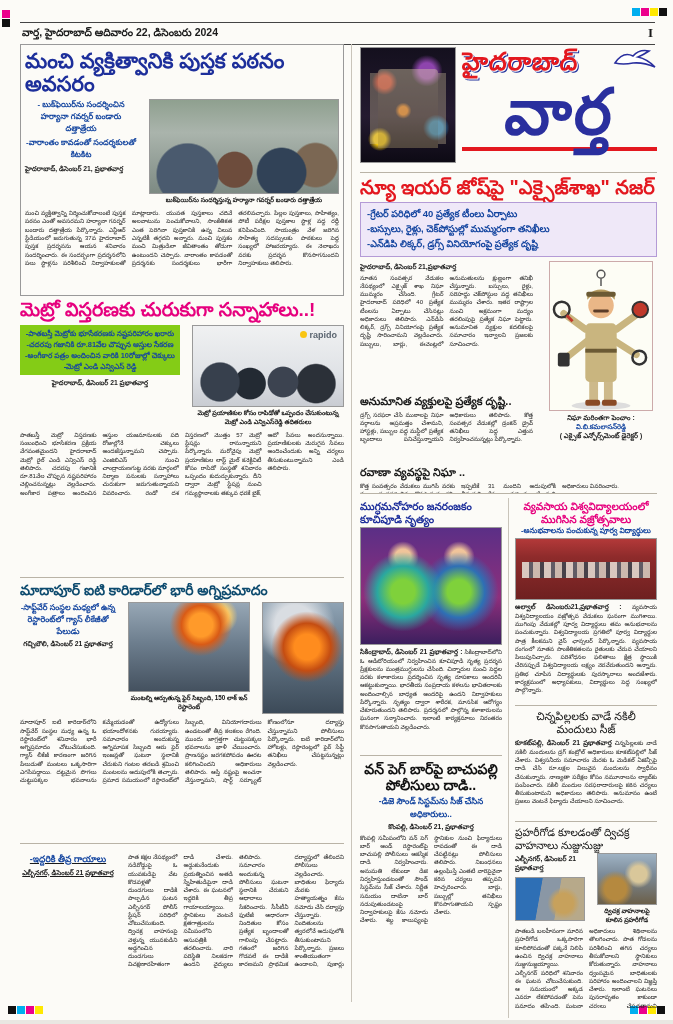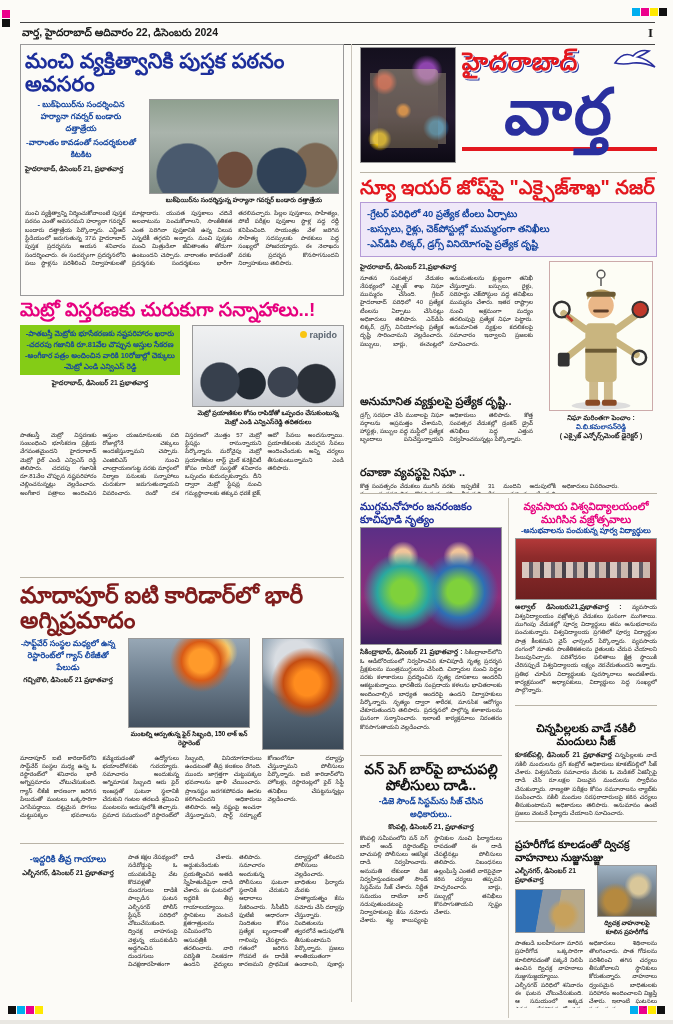--- a/index.html
+++ b/index.html
@@ -28,25 +28,25 @@
   
   .content { position:absolute; top:44px; left:20px; right:16px; bottom:18px; display:flex; gap:8px; }
   .col-left  { width:332px; border-right:1px solid #c9c4ba; padding-right:7px; }
   .col-right { flex:1; min-width:0; }
   section { overflow:hidden; }
   .rule-b { border-bottom:1px solid #b9b3a6; }
   
   .hl-blue   { color:#1d2f9b; font-weight:bold; font-size:21px; line-height:1.1; }
   .hl-mag    { color:#e6007e; font-weight:bold; font-size:19px; line-height:1.1; }
   .hl-red    { color:#e3181f; font-weight:bold; font-size:19.5px; line-height:1.1; }
-  .hl-blk    { color:#7f1d1d;    font-weight:bold; font-size:23px; line-height:1.1;font-family:Liberation Serif, serif; }
+  .hl-blk    { color:#0c4a6e;    font-weight:bold; font-size:14px; line-height:1.1; }
   .hl-sm-blk { color:#111;    font-weight:bold; font-size:14.5px; line-height:1.15; }
   .hl-sm-nav { color:#1d2f9b; font-weight:bold; font-size:10.5px; line-height:1.2; }
   .hl-sm-mag { color:#e6007e; font-weight:bold; font-size:10.5px; line-height:1.2; }
-  .hl-xs-blk { color:#111;    font-weight:bold; font-size:10px;  line-height:1.2;margin-top:12px; }
+  .hl-xs-blk { color:#111;    font-weight:normal; font-size:10px;  line-height:1.2; }
   .bullets { color:#1546a0; font-weight:bold; font-size:8px; line-height:1.5; }
   .bullets.center { text-align:center; }
   .bullet-box {
     background:#efe8f8; border:1px solid #b49bd6; padding:4px 6px;
     color:#1546a0; font-weight:bold; font-size:9.5px; line-height:1.55;
   }
   .dateline { font-weight:bold; font-size:6.8px; margin:2px 0; }
   .dateline.center { text-align:center; }
   .body-txt {
     font-size:6px; line-height:1.38; text-align:justify; color:#222;
@@ -217,21 +217,21 @@
             <div class="photo ph-fire1" style="width:100%; height:90px;"></div>
             <div class="caption">మంటల్ని ఆర్పుతున్న ఫైర్ సిబ్బంది, 150 లాక్ ఇన్ రెస్టారెంట్</div>
           </div>
           <div class="photo ph-fire2" style="width:82px; height:112px; flex:none;"></div>
         </div>
         <div class="body-txt cols-4 mt4" style="height:128px;">మాదాపూర్ ఐటి కారిడార్‌లోని సాఫ్ట్‌వేర్ సంస్థల మధ్య ఉన్న ఓ రెస్టారెంట్‌లో శనివారం భారీ అగ్నిప్రమాదం చోటుచేసుకుంది. గ్యాస్ లీకేజీ కారణంగా జరిగిన పేలుడుతో మంటలు ఒక్కసారిగా ఎగసిపడ్డాయి. దట్టమైన పొగలు చుట్టుపక్కల భవనాలను కమ్మేయడంతో ఉద్యోగులు భయాందోళనకు గురయ్యారు. సమాచారం అందుకున్న అగ్నిమాపక సిబ్బంది ఆరు ఫైర్ ఇంజన్లతో ఘటనా స్థలానికి చేరుకుని గంటల తరబడి శ్రమించి మంటలను అదుపులోకి తెచ్చారు. ప్రమాద సమయంలో రెస్టారెంట్‌లో సిబ్బంది, వినియోగదారులు ఉండటంతో తీవ్ర కలకలం రేగింది. ముందు జాగ్రత్తగా చుట్టుపక్కల భవనాలను ఖాళీ చేయించారు. ప్రాణనష్టం జరగకపోవడం ఊరట కలిగించిందని అధికారులు తెలిపారు. ఆస్తి నష్టంపై అంచనా వేస్తున్నామని, షార్ట్ సర్క్యూట్ కోణంలోనూ దర్యాప్తు చేస్తున్నామని పోలీసులు పేర్కొన్నారు. ఐటి కారిడార్‌లోని హోటళ్లు, రెస్టారెంట్లలో ఫైర్ సేఫ్టీ తనిఖీలు చేపట్టనున్నట్లు వెల్లడించారు.</div>
       </section>
 
       <section style="height:152px; padding-top:5px;">
         <div class="row mt4">
-          <div class="stack" style="width:96px; text-align:center;">
+          <div class="stack" style="width:96px; text-align:center;text-decoration:underline;">
             <div class="bullets" style="font-size:9px;">-ఇద్దరికి తీవ్ర గాయాలు</div>
             <div class="dateline center mt2">ఎల్బీనగర్, డిసెంబర్ 21 ప్రభాతవార్త</div>
           </div>
           <div class="body-txt cols-4" style="flex:1; height:120px;">పాత కక్షల నేపథ్యంలో నడిరోడ్డుపై ఓ యువకుడిపై వేట కొడవళ్లతో దుండగులు దాడికి పాల్పడిన ఘటన ఎల్బీనగర్ పోలీస్ స్టేషన్ పరిధిలో చోటుచేసుకుంది. ద్విచక్ర వాహనంపై వెళ్తున్న యువకుడిని అడ్డగించిన దుండగులు విచక్షణారహితంగా దాడి చేశారు. అడ్డుకునేందుకు ప్రయత్నించిన అతడి స్నేహితుడిపైనా దాడి చేశారు. ఈ ఘటనలో ఇద్దరికి తీవ్ర గాయాలయ్యాయి. స్థానికులు వెంటనే క్షతగాత్రులను సమీపంలోని ఆసుపత్రికి తరలించారు. వారి పరిస్థితి నిలకడగా ఉందని వైద్యులు తెలిపారు. సమాచారం అందుకున్న పోలీసులు ఘటనా స్థలానికి చేరుకుని ఆధారాలు సేకరించారు. సీసీటీవీ ఫుటేజీ ఆధారంగా నిందితుల కోసం ప్రత్యేక బృందాలతో గాలింపు చేపట్టారు. గతంలో జరిగిన గొడవలే ఈ దాడికి కారణమని ప్రాథమిక దర్యాప్తులో తేలిందని పోలీసులు వెల్లడించారు. బాధితుల ఫిర్యాదు మేరకు హత్యాయత్నం కేసు నమోదు చేసి దర్యాప్తు చేస్తున్నారు. నిందితులను త్వరలోనే అదుపులోకి తీసుకుంటామని పేర్కొన్నారు. ప్రజలు శాంతియుతంగా ఉండాలని, పుకార్లు నమ్మవద్దని సూచించారు.</div>
         </div>
       </section>
 
     </div>
 
     <div class="col-right">

